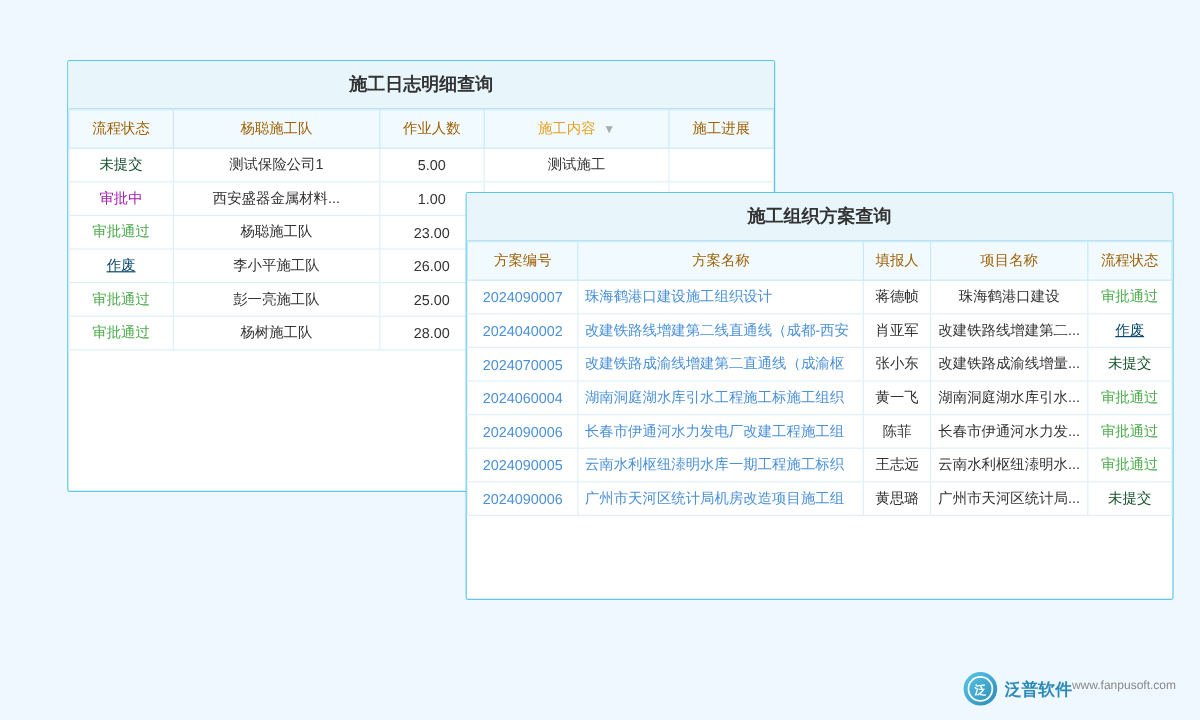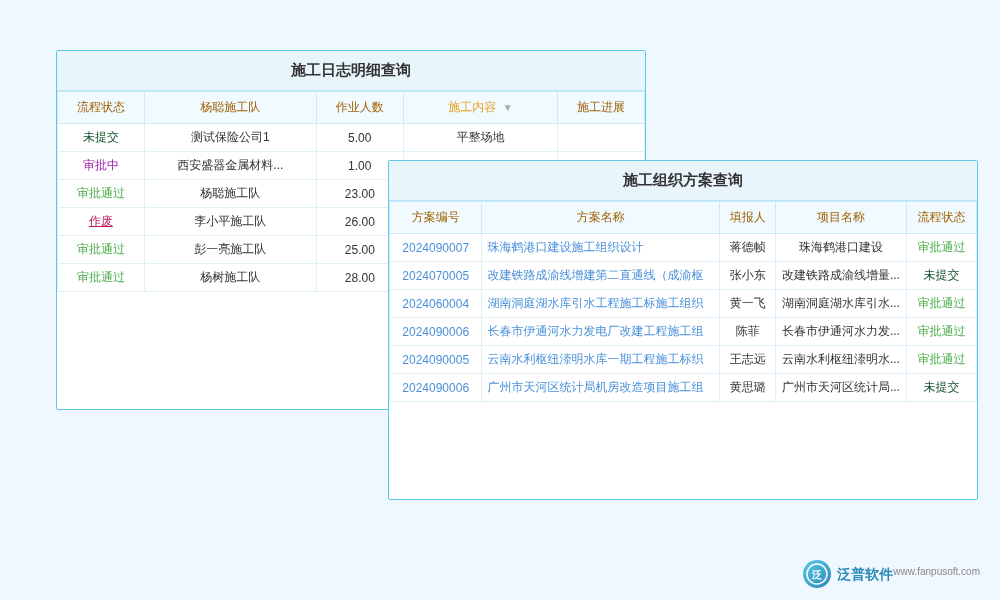--- a/index.html
+++ b/index.html
@@ -69,21 +69,21 @@
       padding: 5px 5px;
       border: 1px solid #dff0f8;
       text-align: center;
       font-size: 12px;
       color: #333;
       white-space: nowrap;
       overflow: hidden;
     }
     .status-approving { color: #a21caf; }
     .status-approved { color: #4aab4a; }
-    .status-obsolete { color: #be185d; text-decoration: underline; }
+    .status-obsolete { color: #0c4a6e; text-decoration: underline; }
     .status-not-submitted { color: #14532d; }
 
     .link-blue { color: #4a90d9; cursor: pointer; }
 
     .sort-arrow {
       display: inline-block;
       margin-left: 3px;
       color: #aaa;
       font-size: 10px;
     }
@@ -141,21 +141,21 @@
         <th>作业人数</th>
         <th style="color:#e8a020;">施工内容 <span class="sort-arrow">▼</span></th>
         <th>施工进展</th>
       </tr>
     </thead>
     <tbody id="log-tbody">
     <tr>
     <td class="status-not-submitted">未提交</td>
     <td>测试保险公司1</td>
     <td>5.00</td>
-    <td>平整场地</td>
+    <td>测试施工</td>
     <td></td>
   </tr>
         <tr>
     <td class="status-approving">审批中</td>
     <td>西安盛器金属材料...</td>
     <td>1.00</td>
     <td>56161</td>
     <td>5555</td>
   </tr>
         <tr>
@@ -204,20 +204,27 @@
     </thead>
     <tbody id="plan-tbody">
     <tr>
     <td class="link-blue">2024090007</td>
     <td class="link-blue" style="max-width:200px;overflow:hidden;text-overflow:ellipsis;text-align:left;">珠海鹤港口建设施工组织设计</td>
     <td>蒋德帧</td>
     <td style="max-width:110px;overflow:hidden;text-overflow:ellipsis;">珠海鹤港口建设</td>
     <td class="status-approved">审批通过</td>
   </tr>
         <tr>
+    <td class="link-blue">2024040002</td>
+    <td class="link-blue" style="max-width:200px;overflow:hidden;text-overflow:ellipsis;text-align:left;">改建铁路线增建第二线直通线（成都-西安</td>
+    <td>肖亚军</td>
+    <td style="max-width:110px;overflow:hidden;text-overflow:ellipsis;">改建铁路线增建第二...</td>
+    <td class="status-obsolete">作废</td>
+  </tr>
+        <tr>
     <td class="link-blue">2024070005</td>
     <td class="link-blue" style="max-width:200px;overflow:hidden;text-overflow:ellipsis;text-align:left;">改建铁路成渝线增建第二直通线（成渝枢</td>
     <td>张小东</td>
     <td style="max-width:110px;overflow:hidden;text-overflow:ellipsis;">改建铁路成渝线增量...</td>
     <td class="status-not-submitted">未提交</td>
   </tr>
         <tr>
     <td class="link-blue">2024060004</td>
     <td class="link-blue" style="max-width:200px;overflow:hidden;text-overflow:ellipsis;text-align:left;">湖南洞庭湖水库引水工程施工标施工组织</td>
     <td>黄一飞</td>

